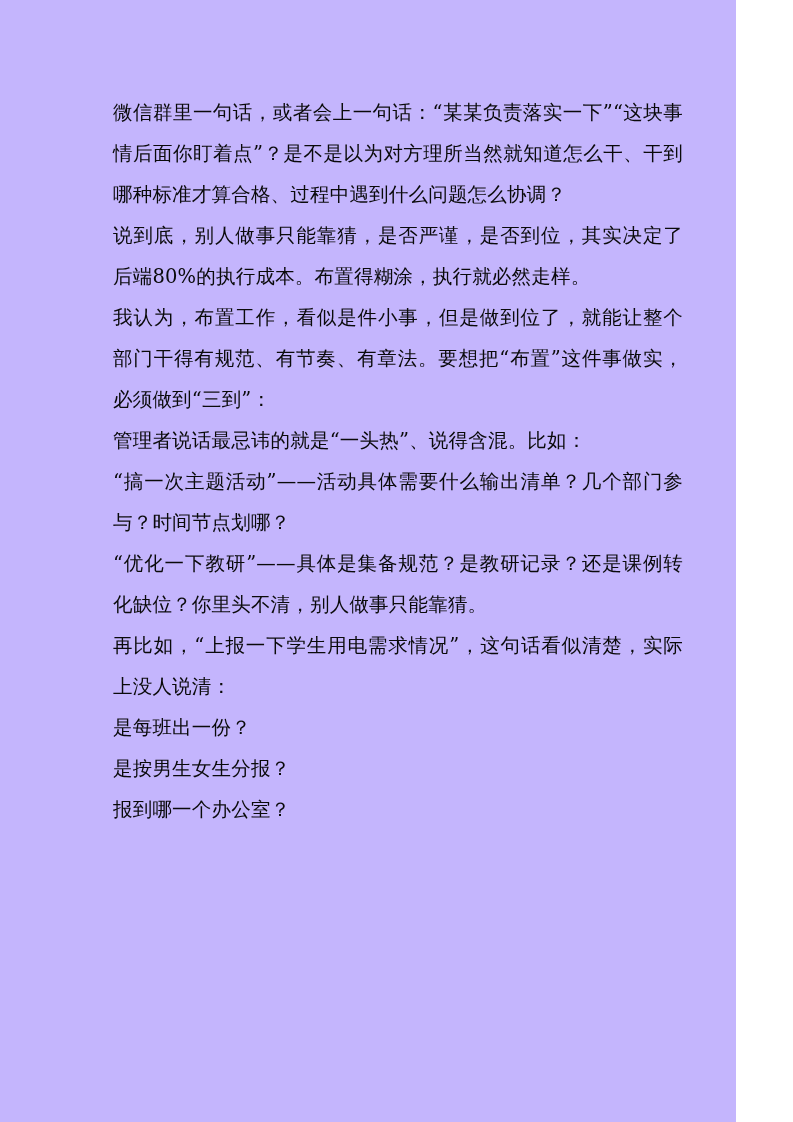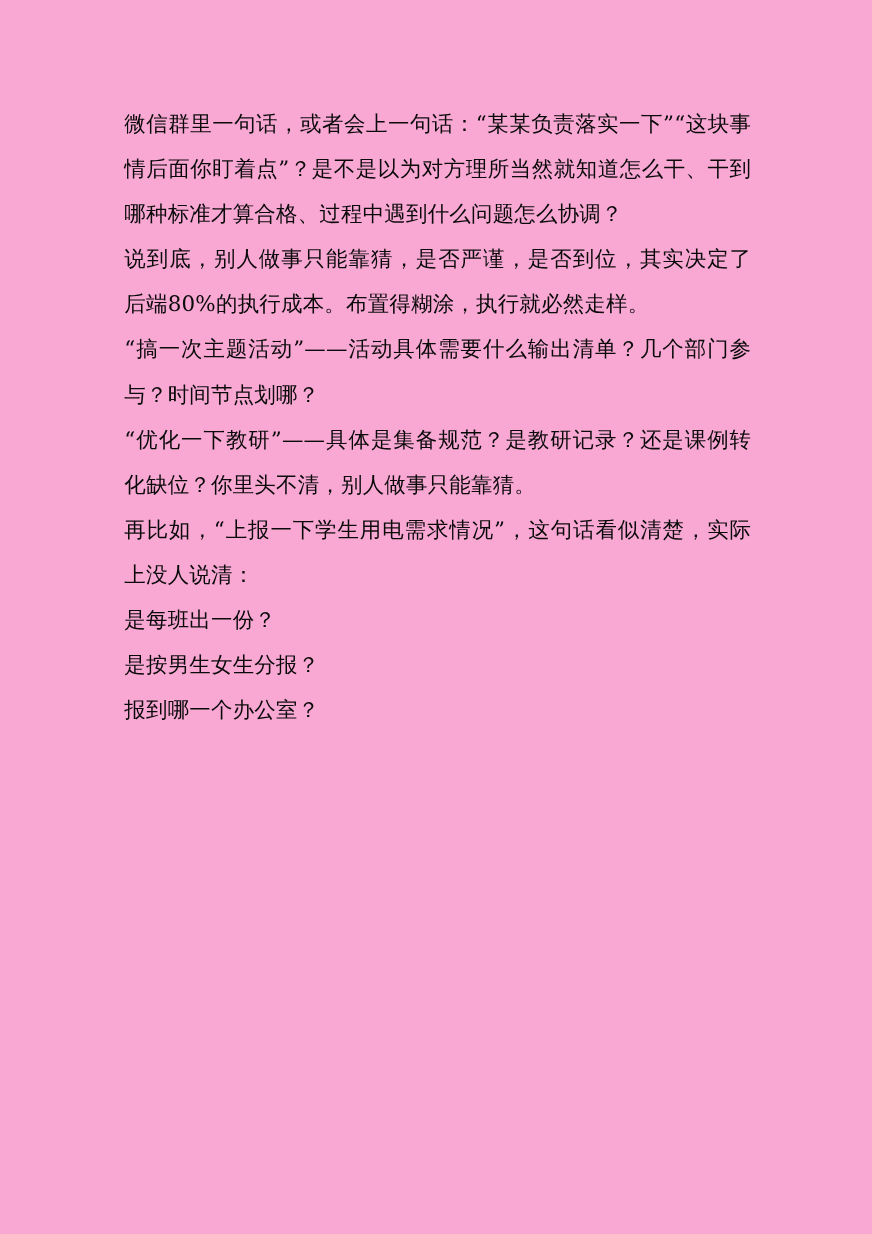--- a/index.html
+++ b/index.html
@@ -9,23 +9,23 @@
   }
   body {
     width: 793px;
     height: 1122px;
     font-family: "Liberation Serif", "DejaVu Serif", serif;
     color: #000000;
     overflow: hidden;
   }
   .page {
     position: relative;
-    width: 793px;
+    width: 736px;
     height: 1122px;
-    background: #f9a8d4;
+    background: #c4b5fd;
     box-sizing: border-box;
   }
   .content {
     position: absolute;
     left: 113px;
     top: 92px;
     width: 570px;
   }
   .para {
     font-size: 19.5px;
@@ -43,20 +43,22 @@
     text-indent: 0;
   }
 </style>
 </head>
 <body>
 
 <div class="page">
   <div class="content">
     <p class="para indent-none">微信群里一句话，或者会上一句话：“某某负责落实一下”“这块事情后面你盯着点”？是不是以为对方理所当然就知道怎么干、干到哪种标准才算合格、过程中遇到什么问题怎么协调？</p>
     <p class="para indent-none">说到底，别人做事只能靠猜，是否严谨，是否到位，其实决定了后端80%的执行成本。布置得糊涂，执行就必然走样。</p>
+    <p class="para indent-none">我认为，布置工作，看似是件小事，但是做到位了，就能让整个部门干得有规范、有节奏、有章法。要想把“布置”这件事做实，必须做到“三到”：</p>
+    <p class="para indent-none">管理者说话最忌讳的就是“一头热”、说得含混。比如：</p>
     <p class="para indent-none">“搞一次主题活动”——活动具体需要什么输出清单？几个部门参与？时间节点划哪？</p>
     <p class="para indent-none">“优化一下教研”——具体是集备规范？是教研记录？还是课例转化缺位？你里头不清，别人做事只能靠猜。</p>
     <p class="para indent-none">再比如，“上报一下学生用电需求情况”，这句话看似清楚，实际上没人说清：</p>
     <p class="para indent-none">是每班出一份？</p>
     <p class="para indent-none">是按男生女生分报？</p>
     <p class="para indent-none">报到哪一个办公室？</p>
   </div>
 </div>
 
 </body></html>

